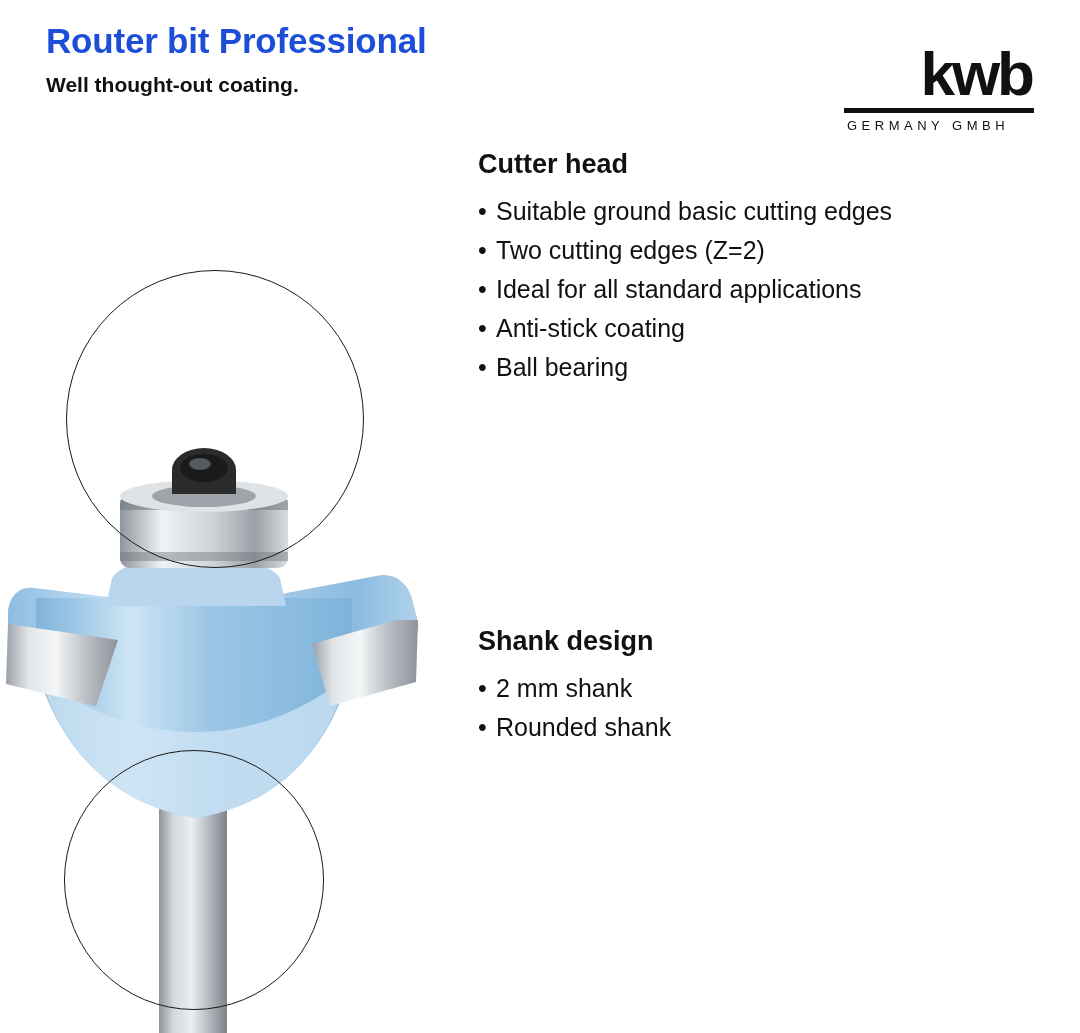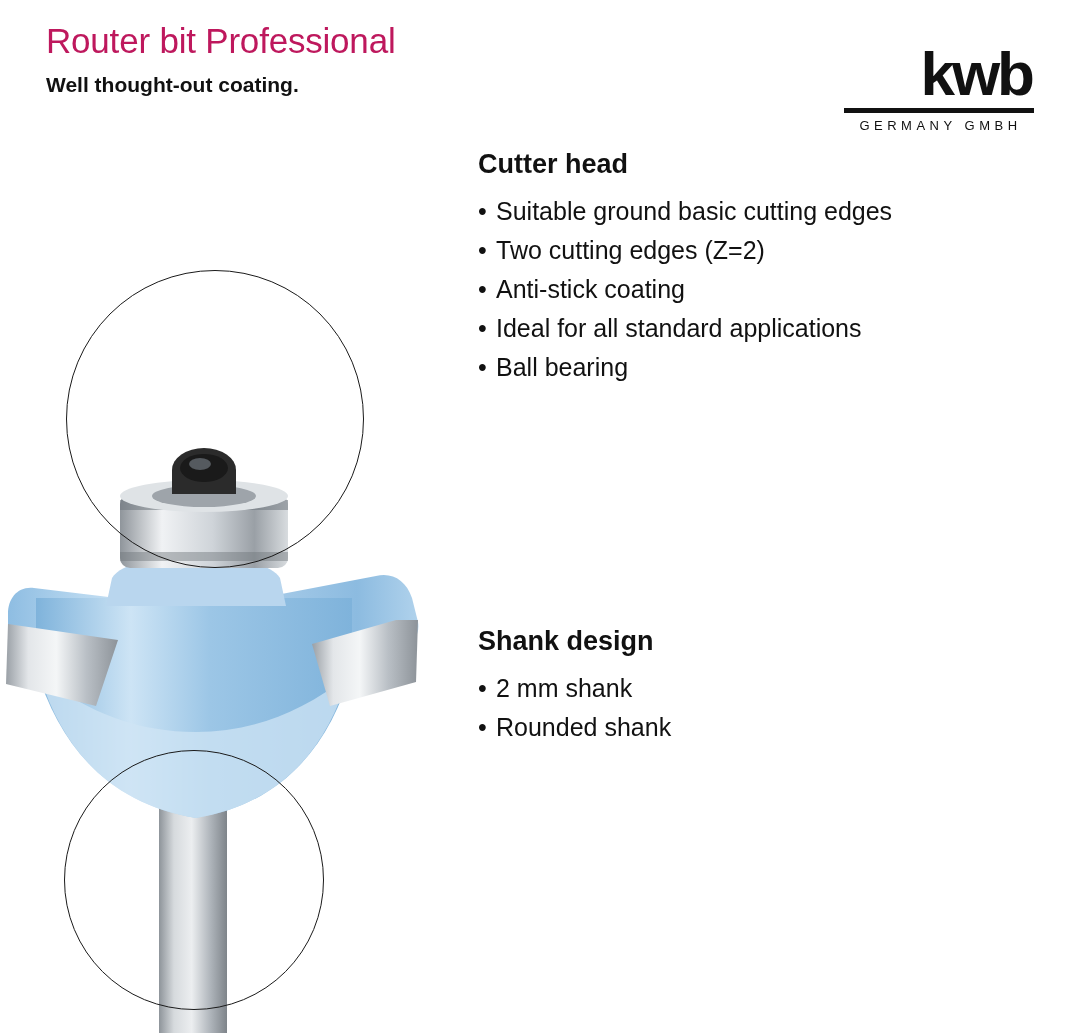--- a/index.html
+++ b/index.html
@@ -23,25 +23,25 @@
     width: 1080px;
     height: 128px;
   }
   .title-block {
     position: absolute;
     left: 46px;
     top: 20px;
   }
   .main-title {
     font-size: 35px;
-    font-weight: normal;
+    font-weight: bold;
     letter-spacing: -0.2px;
     line-height: 42px;
     margin: 0;
-    color: #be185d;
+    color: #1d4ed8;
     font-family: "Liberation Sans", sans-serif;
   }
   .sub-title {
     font-size: 21px;
     font-weight: bold;
     line-height: 26px;
     margin: 10px 0 0 0;
     color: #111111;
   }
 
@@ -67,21 +67,21 @@
   .logo-rule {
     height: 5px;
     background: #111111;
     margin: 2px 0 5px 0;
   }
   .logo-sub {
     font-size: 13px;
     letter-spacing: 4.5px;
     color: #111111;
     font-family: "Liberation Sans", sans-serif;
-    text-align: center;
+    text-align: left;
     padding-left: 3px;
   }
 
   
   .figure {
     position: absolute;
     left: 0;
     top: 128px;
     width: 470px;
     height: 905px;
@@ -242,22 +242,22 @@
   <div class="callout-circle" id="circle-cutter-head"></div>
   <div class="callout-circle" id="circle-shank"></div>
 
 </div>
 
 <div class="callout-text" id="callout-cutter-head">
   <div class="callout-title">Cutter head</div>
   <ul class="bullet-list">
     <li>Suitable ground basic cutting edges</li>
     <li>Two cutting edges (Z=2)</li>
+    <li>Ideal for all standard applications</li>
     <li>Anti-stick coating</li>
-    <li>Ideal for all standard applications</li>
     <li>Ball bearing</li>
   </ul>
 </div>
 
 <div class="callout-text" id="callout-shank">
   <div class="callout-title">Shank design</div>
   <ul class="bullet-list">
     <li>2 mm shank</li>
     <li>Rounded shank</li>
   </ul>

